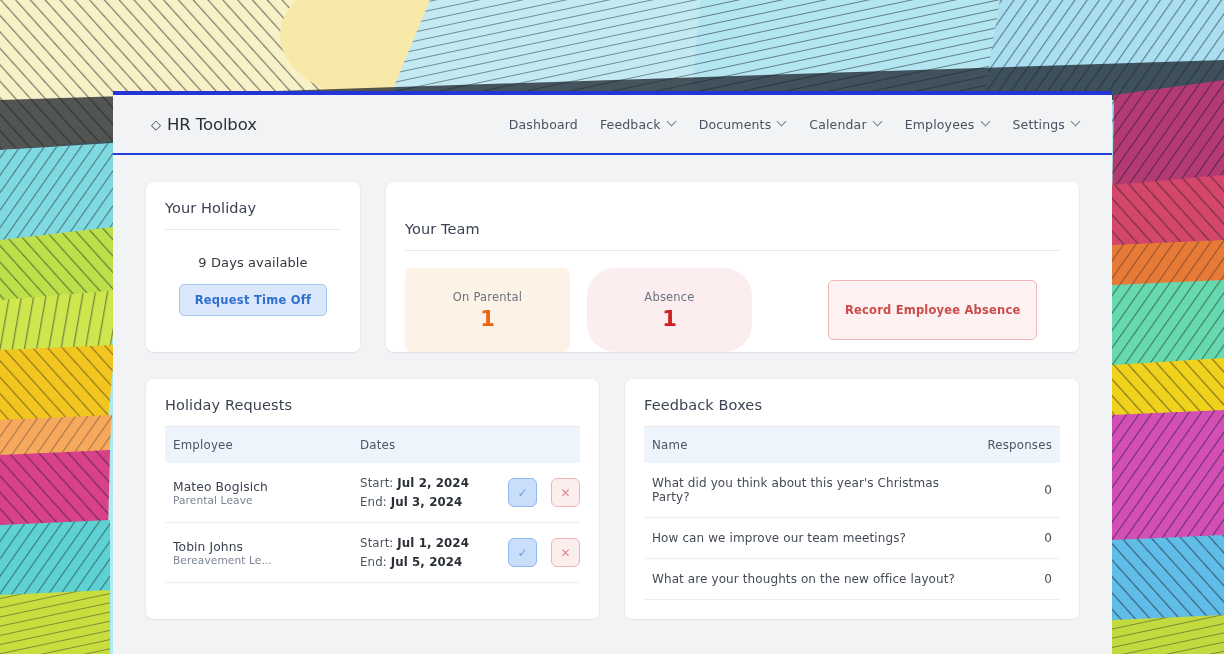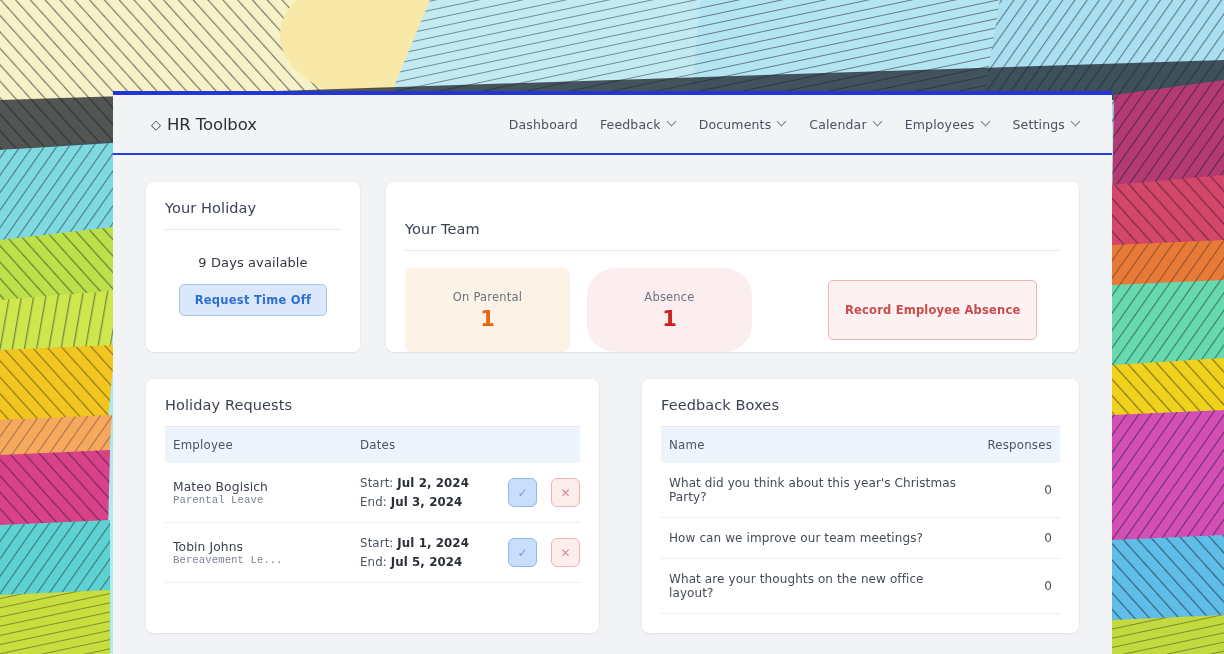--- a/index.html
+++ b/index.html
@@ -201,21 +201,21 @@
     padding: 22px 16px;
     border-radius: 5px;
     cursor: pointer;
     font-family: inherit;
     white-space: nowrap;
   }
 
   
   .row-bottom {
     display: flex;
-    gap: 43px;
+    gap: 26px;
     margin-top: 27px;
   }
   #card-requests { width: 453px; }
   #card-feedback { flex: 1; }
 
   .tbl { width: 100%; border-collapse: collapse; }
   .tbl-head-row { background: #eef4fb; }
   .tbl th {
     text-align: left;
     font-weight: normal;
@@ -229,21 +229,21 @@
   .tbl th.num { text-align: right; padding-right: 8px; }
 
   .tbl td {
     padding: 13px 0;
     border-bottom: 1px solid #eceef1;
     vertical-align: middle;
   }
   .tbl td:first-child { padding-left: 8px; }
 
   .emp-name { font-size: 12.3px; color: #3b4252; letter-spacing: 0.1px; }
-  .emp-type { font-size: 10.6px; color: #7b8493; margin-top: 0; letter-spacing: 0.1px; font-family: Liberation Mono, monospace; }
+  .emp-type { font-size: 10.6px; color: #7b8493; margin-top: 0; letter-spacing: 0.1px; }
 
   .dates-line { font-size: 11.8px; color: #4b5563; letter-spacing: 0.1px; }
   .dates-line + .dates-line { margin-top: 5px; }
   .dates-line b { color: #2b3038; font-weight: bold; }
 
   .actions { text-align: right; white-space: nowrap; padding-right: 8px; }
   .act-btn {
     display: inline-flex;
     align-items: center;
     justify-content: center;

